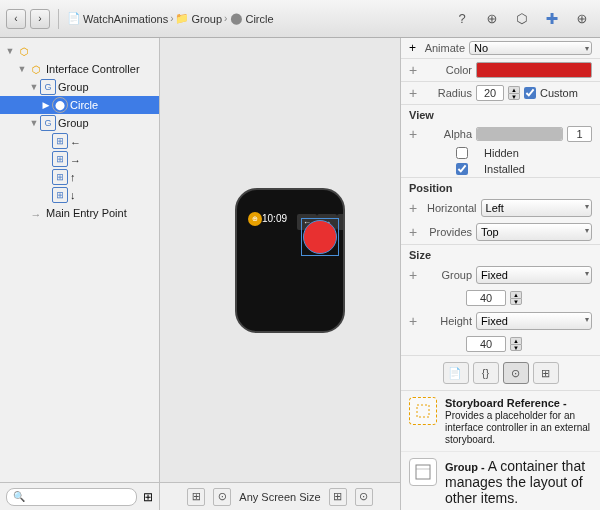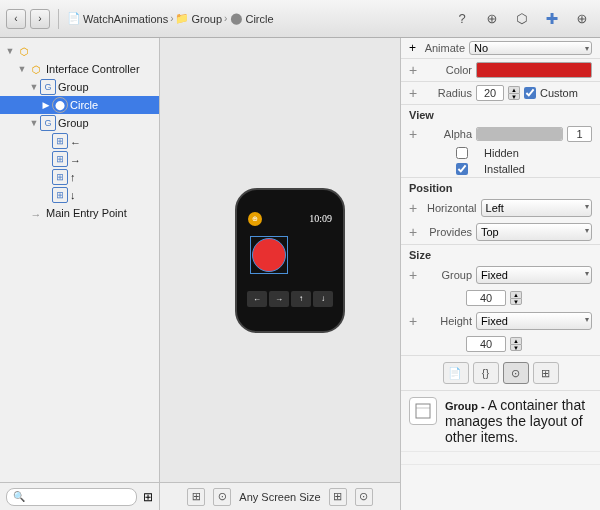--- a/index.html
+++ b/index.html
@@ -92,22 +92,21 @@
       border: 2px solid #444;
       position: relative;
       overflow: hidden;
       margin-left: 20px;
     }
     .watch-screen {
       position: absolute;
       top: 20px; left: 5px; right: 5px; bottom: 20px;
       background: #111;
       display: flex;
-      flex-direction: column;
-      font-family: Liberation Serif, serif;
+      flex-direction: row;
     }
     .watch-top-bar {
       height: 18px;
       display: flex;
       align-items: center;
       justify-content: space-between;
       padding: 0 6px;
     }
     .watch-badge { width: 14px; height: 14px; background: #e8a000; border-radius: 50%; display: flex; align-items: center; justify-content: center; font-size: 7px; color: white; }
     .watch-time { font-size: 10px; color: white; }
@@ -545,20 +544,30 @@
       </div>
     </div>
 
     <div class="inspector-tabs">
       <div class="inspector-tab">📄</div>
       <div class="inspector-tab">{}</div>
       <div class="inspector-tab active">⊙</div>
       <div class="inspector-tab">⊞</div>
     </div>
 
+    <div class="component-item">
+      <div class="component-icon" style="border-style:dashed;border-color:#e8a000;">
+        <svg width="16" height="16">
+          <rect x="2" y="2" width="12" height="12" fill="none" stroke="#e8a000" stroke-width="1" stroke-dasharray="2,2"></rect>
+        </svg>
+      </div>
+      <div class="component-text">
+        <div class="component-title"><span style="font-weight:600;">Storyboard Reference</span> - <span style="font-weight:normal;font-size:10px;">Provides a placeholder for an interface controller in an external storyboard.</span></div>
+      </div>
+    </div>
 
     <div class="component-item">
       <div class="component-icon solid">
         <svg width="16" height="16">
           <rect x="1" y="1" width="14" height="14" fill="none" stroke="#888" stroke-width="1"></rect>
           <line x1="1" y1="5" x2="15" y2="5" stroke="#888" stroke-width="0.5"></line>
         </svg>
       </div>
       <div class="component-text">
         <div class="component-title"><span style="font-weight:600;">Group</span> - <span style="font-weight:normal;font-size:14px;">A container that manages the layout of other items.</span></div>

